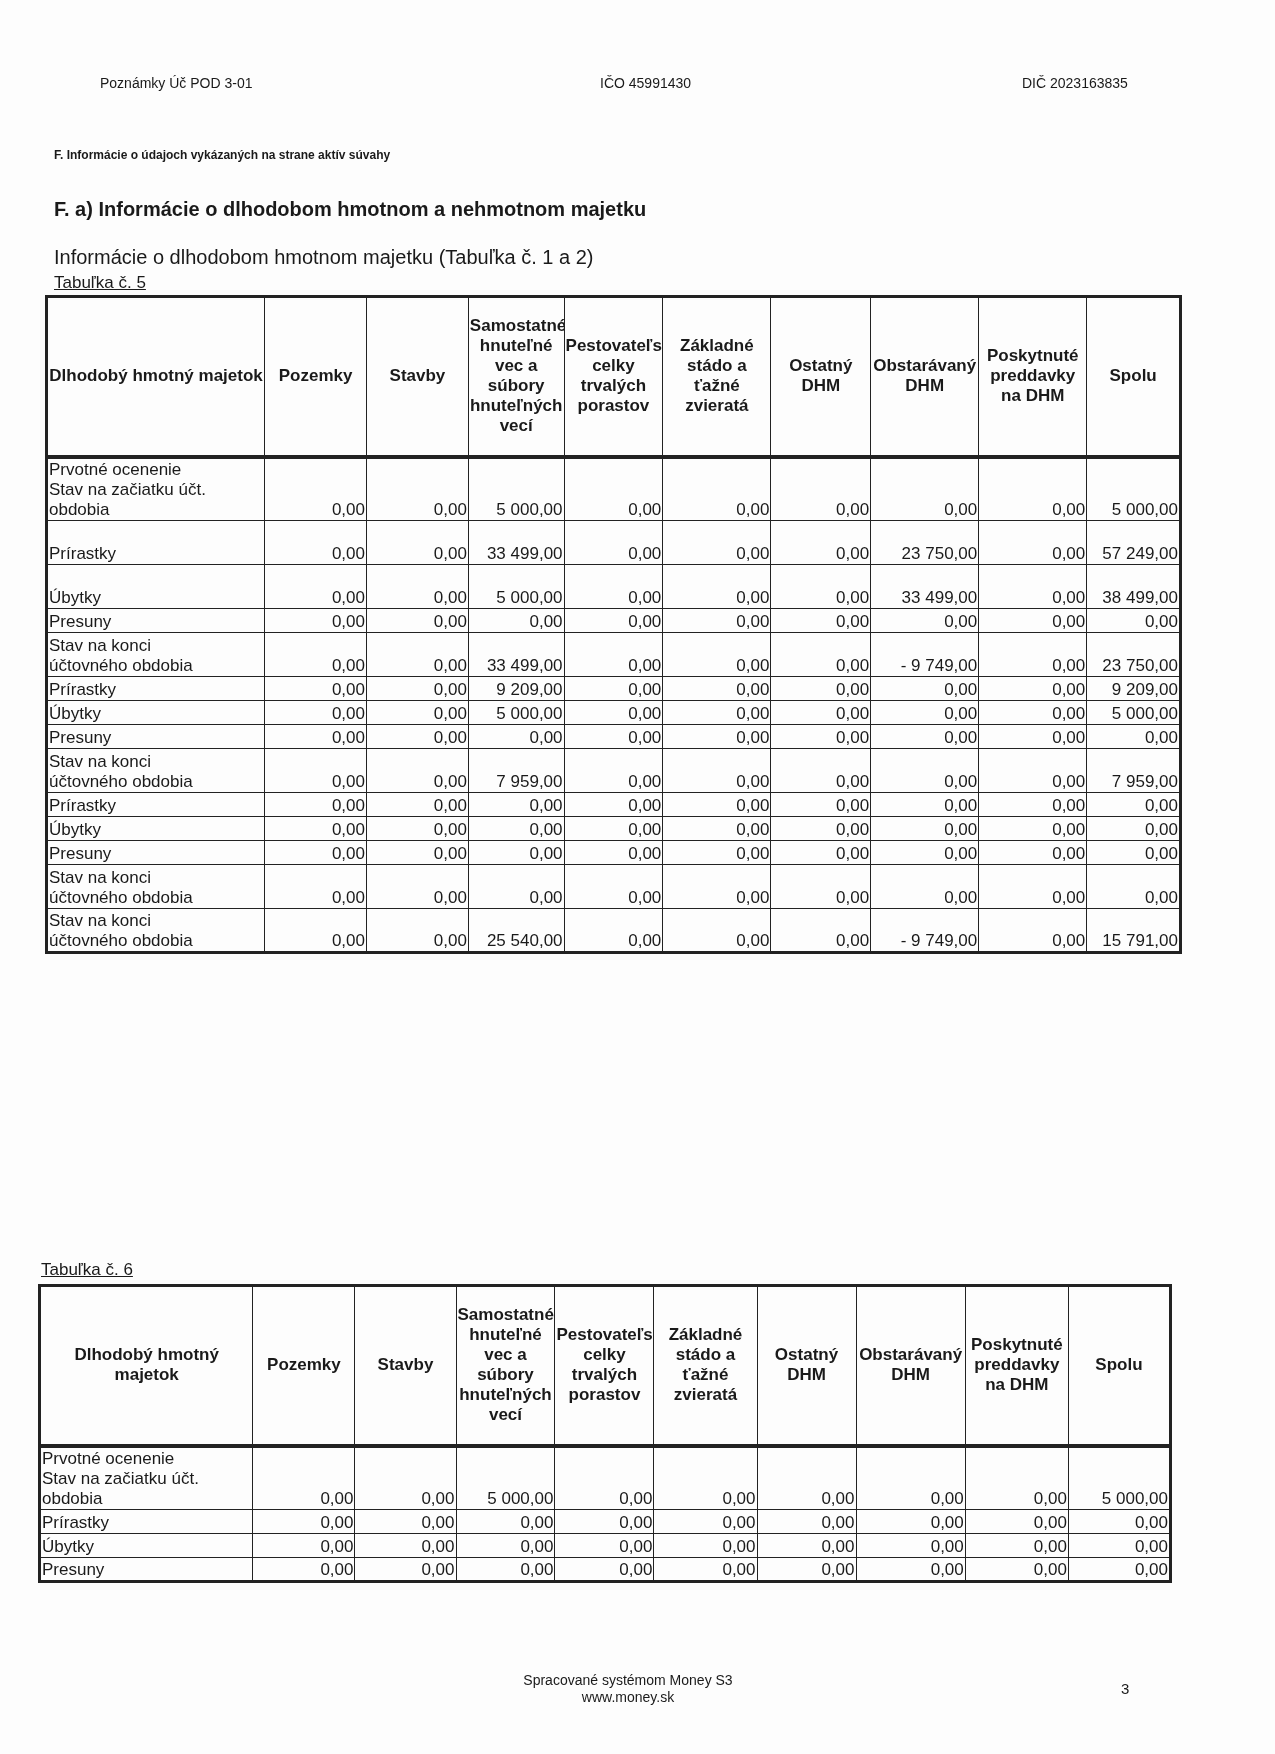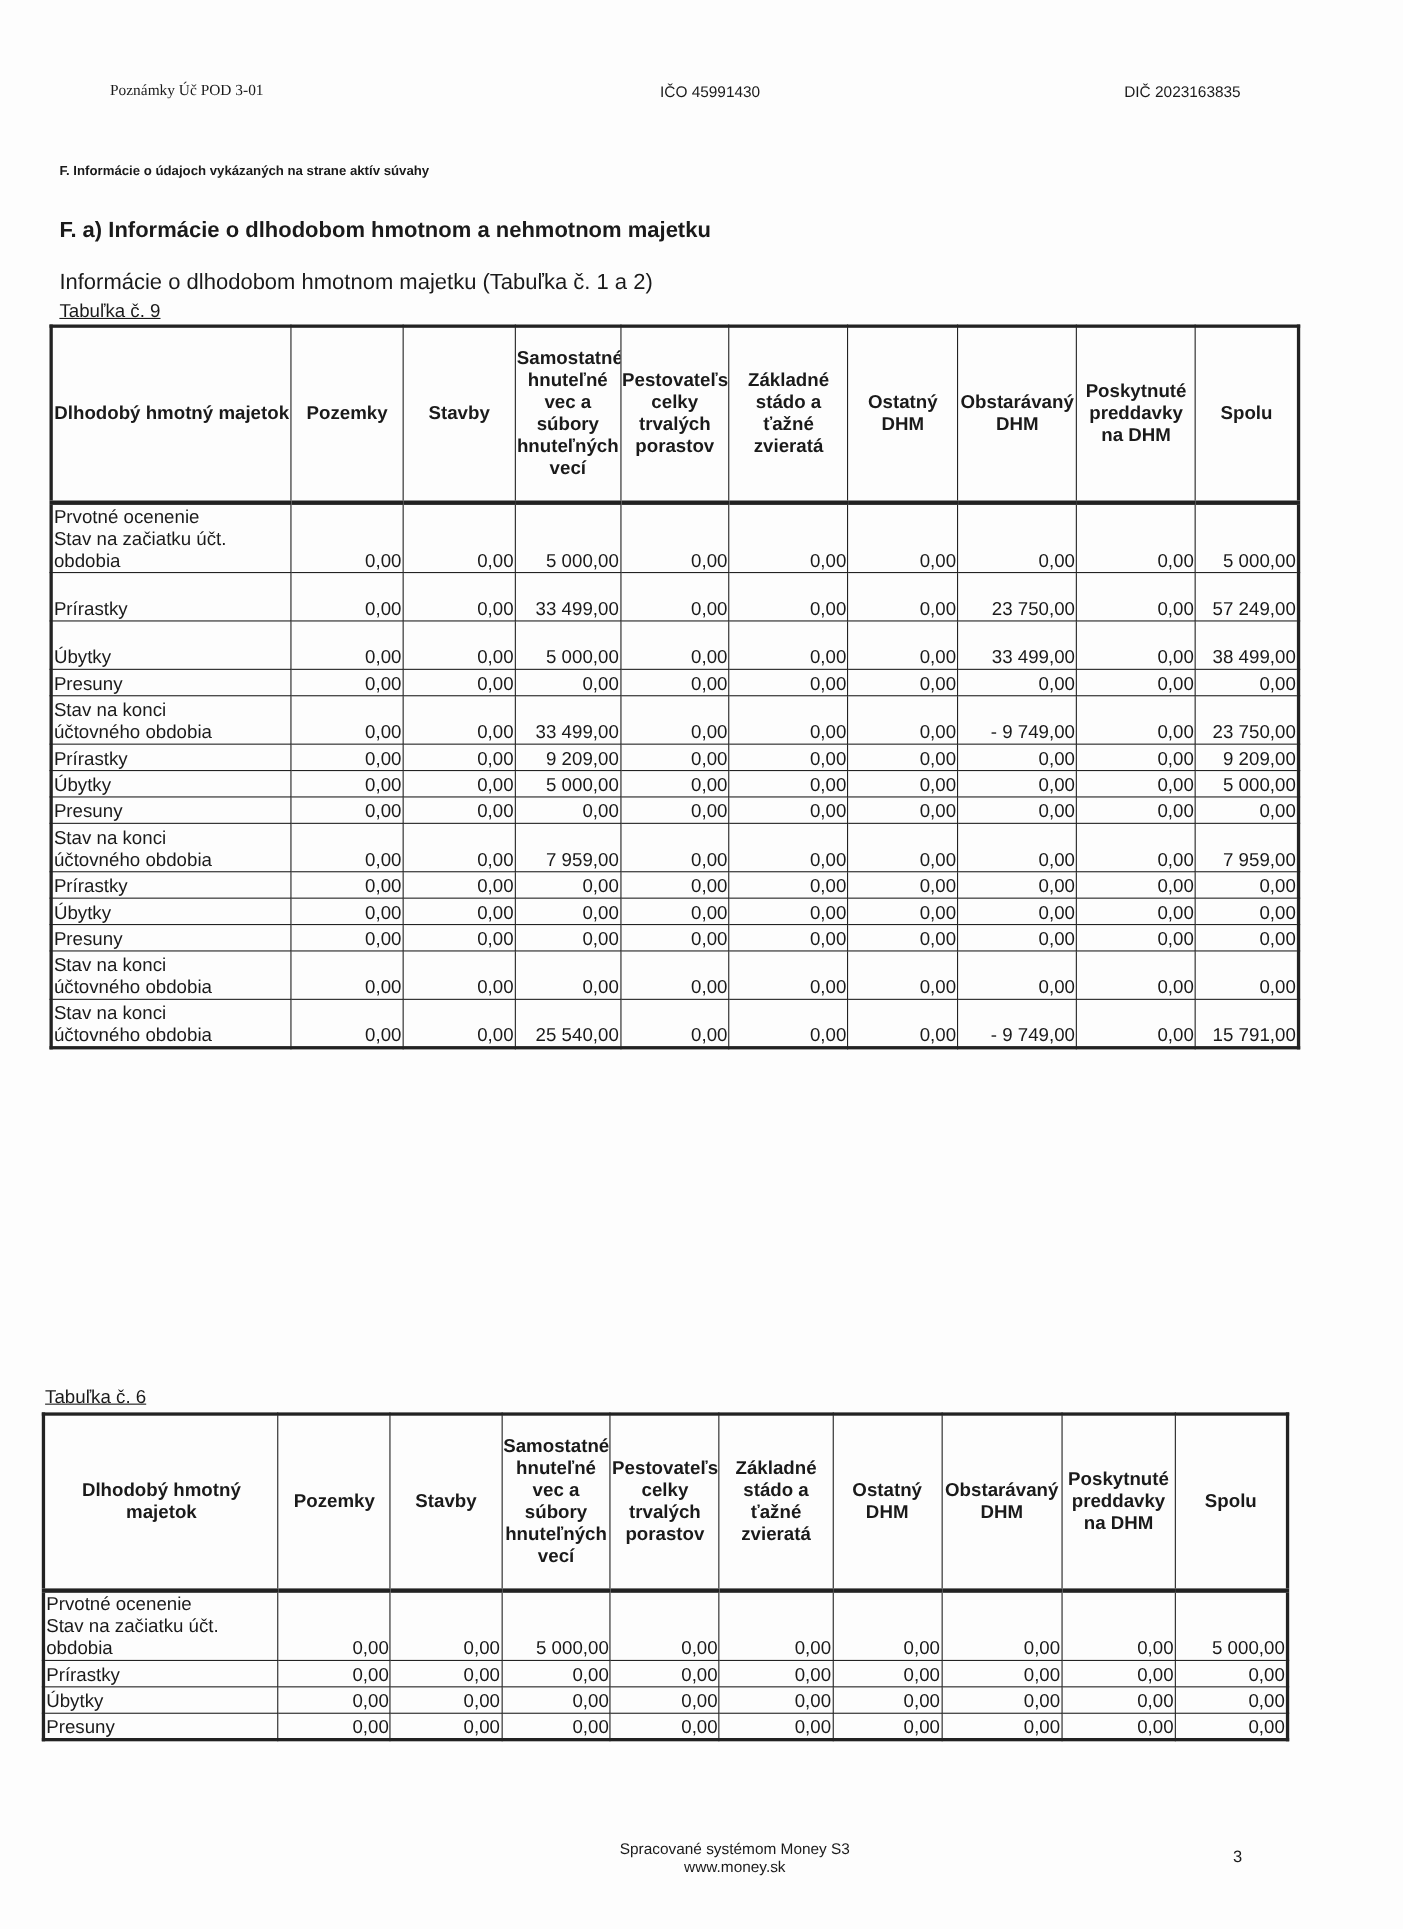--- a/index.html
+++ b/index.html
@@ -1,53 +1,53 @@
 <!DOCTYPE html>
 <html><head>
 <meta charset="utf-8">
 <style>
   html, body { margin: 0; padding: 0; }
   body {
     width: 1275px; height: 1754px; background: #fdfdfd; position: relative;
     font-family: "Liberation Sans", sans-serif; color: #1a1a1a; overflow: hidden;
   }
   .hdr { position: absolute; top: 75px; font-size: 14px; }
-  #hdr-left { left: 100px; font-family: Liberation Serif, serif; }
+  #hdr-left { left: 100px; }
   #hdr-mid { left: 600px; }
   #hdr-right { left: 1022px; }
   .h1 { position: absolute; left: 54px; top: 148px; font-size: 12px; font-weight: bold; }
   .h2 { position: absolute; left: 54px; top: 198px; font-size: 20px; font-weight: bold; }
   .h3 { position: absolute; left: 54px; top: 246px; font-size: 20px; font-weight: normal; }
   .cap { position: absolute; font-size: 17px; text-decoration: underline; }
   #cap1 { left: 54px; top: 273px; }
   #cap2 { left: 41px; top: 1260px; }
   table.t { position: absolute; border-collapse: collapse; border: 3px solid #222; table-layout: fixed; font-size: 17px; }
   #tab1 { left: 45px; top: 295px; width: 1137px; }
   #tab2 { left: 38px; top: 1284px; width: 1134px; }
   table.t th { border: 1.5px solid #222; font-weight: bold; text-align: center; vertical-align: middle; line-height: 20px; padding: 12px 1px; overflow: hidden; }
   table.t thead tr { height: 160px; }
   table.t thead th { border-bottom: 4px solid #222; }
   table.t td { border: 1.5px solid #222; vertical-align: bottom; padding: 0 1px; line-height: 20px; }
   table.t td.lbl { text-align: left; white-space: pre-line; }
   table.t td.num { text-align: right; white-space: pre-line; }
-  .footer { position: absolute; top: 1672px; left: 548px; width: 240px; text-align: center; font-size: 14px; line-height: 17px; }
+  .footer { position: absolute; top: 1672px; left: 508px; width: 240px; text-align: center; font-size: 14px; line-height: 17px; }
   .pageno { position: absolute; top: 1680px; left: 1121px; font-size: 15px; }
 </style>
 </head>
 <body>
 
 <div class="hdr" id="hdr-left">Poznámky Úč POD 3-01</div>
 <div class="hdr" id="hdr-mid">IČO 45991430</div>
 <div class="hdr" id="hdr-right">DIČ 2023163835</div>
 
 <div class="h1">F. Informácie o údajoch vykázaných na strane aktív súvahy</div>
 <div class="h2">F. a) Informácie o dlhodobom hmotnom a nehmotnom majetku</div>
 <div class="h3">Informácie o dlhodobom hmotnom majetku (Tabuľka č. 1 a 2)</div>
 
-<div class="cap" id="cap1">Tabuľka č. 9</div>
+<div class="cap" id="cap1">Tabuľka č. 5</div>
 <table class="t" id="tab1">
   <colgroup>
     <col style="width:212px">
       <col style="width:99px">
       <col style="width:99px">
       <col style="width:93px">
       <col style="width:96px">
       <col style="width:105px">
       <col style="width:97px">
       <col style="width:105px">

